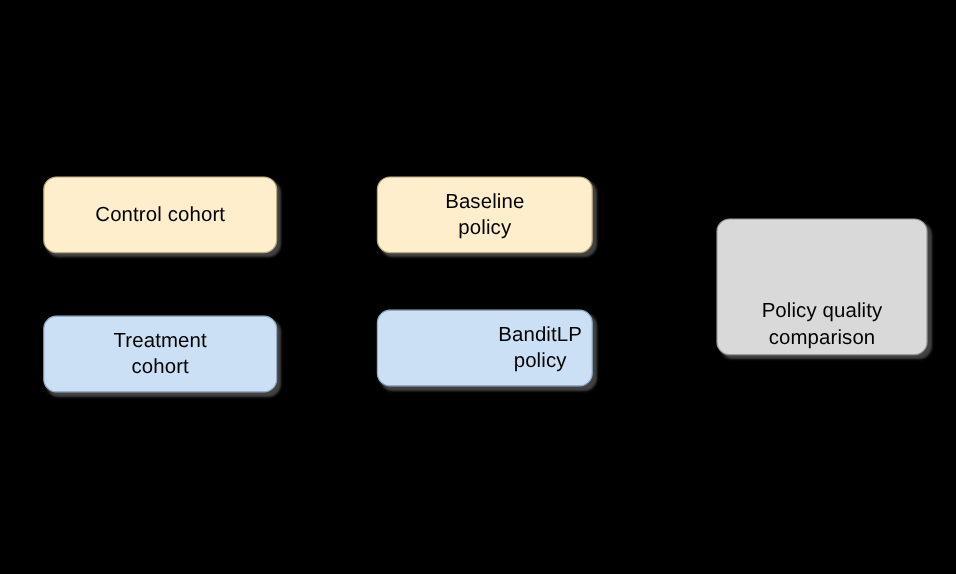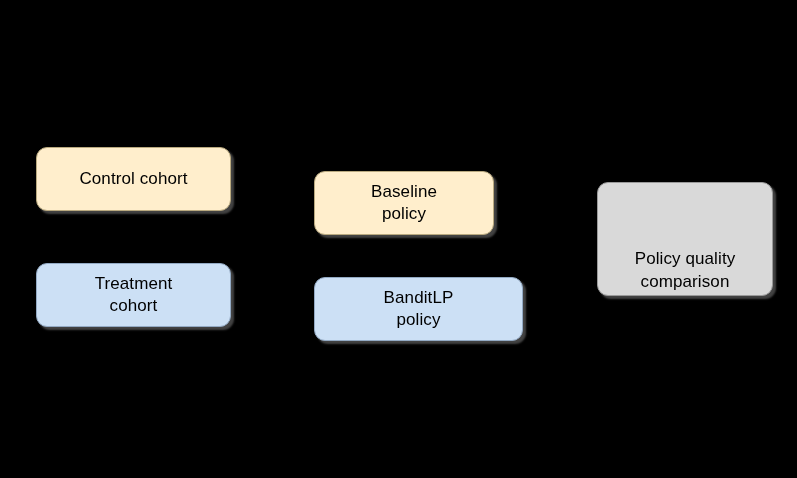--- a/index.html
+++ b/index.html
@@ -37,22 +37,22 @@
     white-space: pre-line;
   }
   .fill-cream  { background: #ffeecc; border-color: #b9a97f; }
   .fill-blue   { background: #cce0f5; border-color: #93aac4; }
   .fill-gray   { background: #d9d9d9; border-color: #9a9a9a; align-items: flex-end; }
 
   
   #node-control-cohort   { left: 36px;  top: 147px; width: 195px; height: 64px; }
   #node-treatment-cohort { left: 36px;  top: 263px; width: 195px; height: 64px; }
   
-  #node-baseline-policy  { left: 314px; top: 147px; width: 180px; height: 64px; margin-top: 24px; }
-  #node-banditlp-policy  { left: 314px; top: 277px; width: 209px; height: 64px; }
+  #node-baseline-policy  { left: 314px; top: 147px; width: 180px; height: 64px; }
+  #node-banditlp-policy  { left: 314px; top: 258px; width: 180px; height: 64px; justify-content: flex-end; }
   
   #node-policy-quality   { left: 597px; top: 182px; width: 176px; height: 114px; }
 </style>
 </head>
 <body>
 
 <div id="canvas">
 
   <div class="node fill-cream" id="node-control-cohort">
     <span class="node-label">Control cohort</span>

